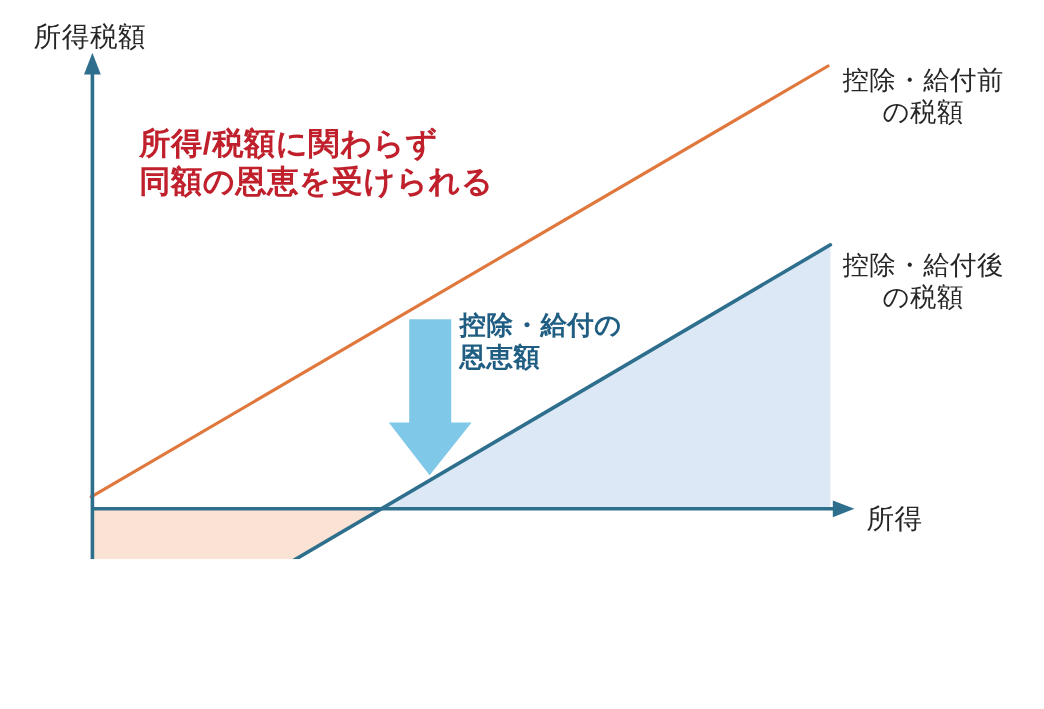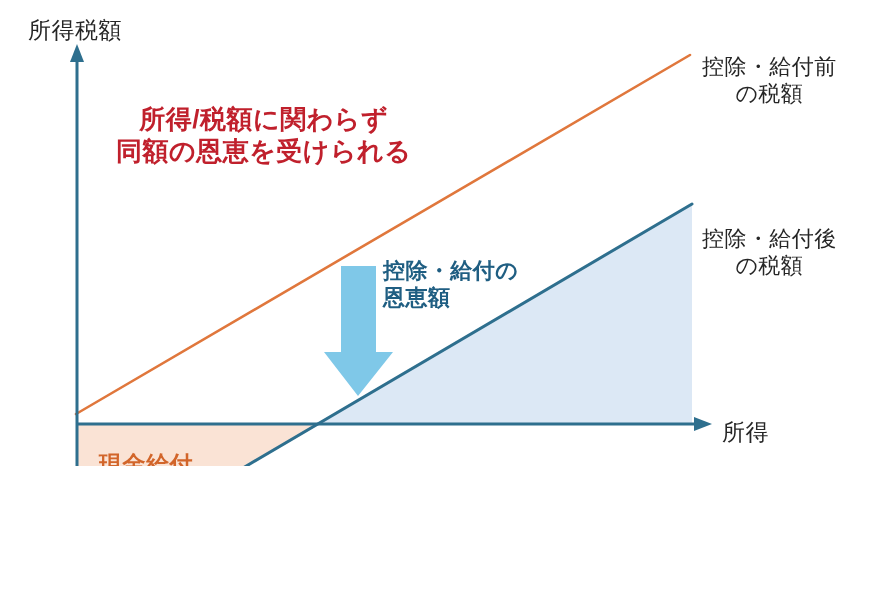--- a/index.html
+++ b/index.html
@@ -36,38 +36,38 @@
   }
   .series-label {
     color: #262626;
     font-size: 22px;
     text-align: center;
     margin-top: 40px;
   }
   .note-red {
     color: #C0202C;
     font-size: 26px;
-    text-align: center;
+    text-align: left;
     font-weight: 600;
   }
   .note-blue {
     color: #1F5E82;
     font-size: 22px;
     text-align: left;
     font-weight: 700;
   }
   .note-orange {
     color: #D2652A;
     font-size: 23px;
     font-weight: 700;
   }
   #label-y-axis     { left: 28px;  top: 16px; }
   #label-x-axis     { left: 722px; top: 418px; }
   #label-pre-tax    { left: 702px; top: 14px; }
-  #label-post-tax   { left: 702px; top: 186px; }
+  #label-post-tax   { left: 702px; top: 168px; }
   #label-red-note   { left: 116px; top: 104px; }
   #label-benefit    { left: 383px; top: 258px; }
   #label-tax-burden { left: 513px; top: 336px; }
   #label-cash-grant { left: 99px;  top: 450px; }
 </style>
 </head>
 <body>
 
 <div id="canvas">
 
@@ -112,15 +112,14 @@
   <div class="lbl series-label" id="label-post-tax">控除・給付後
 の税額</div>
 
   <div class="lbl note-red" id="label-red-note">所得/税額に関わらず
 同額の恩恵を受けられる</div>
 
   <div class="lbl note-blue" id="label-benefit">控除・給付の
 恩恵額</div>
 
 
-  <div class="lbl note-orange" id="label-cash-grant">現金給付</div>
 
 </div>
 
 </body></html>

